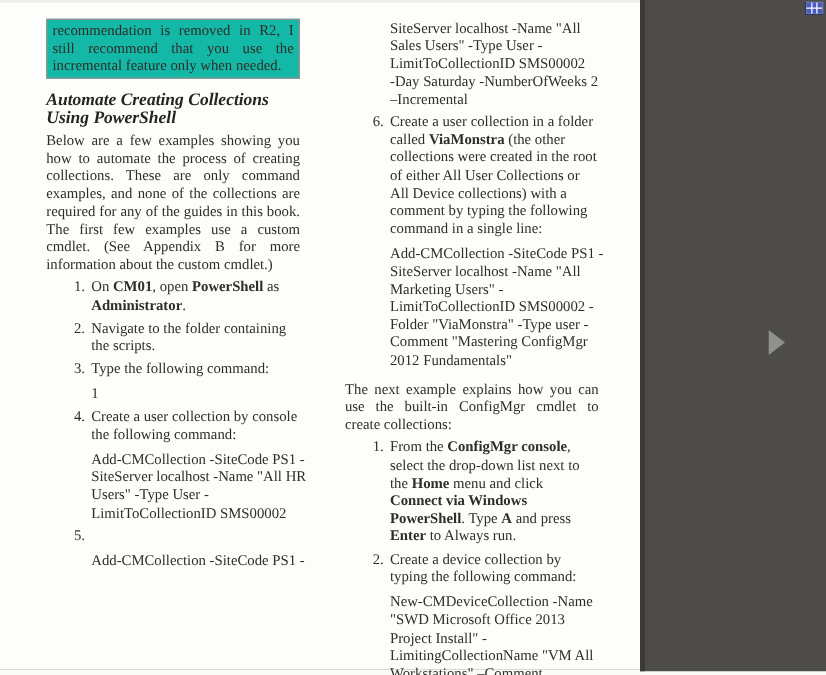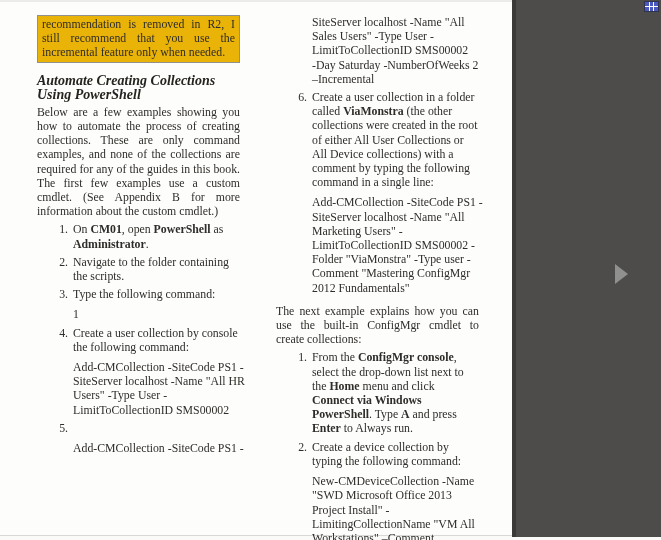--- a/index.html
+++ b/index.html
@@ -34,21 +34,21 @@
     gap:1px;background:#ffffff;border:1px solid #2e3350;cursor:pointer;
   }
   .grid-icon span{background:#4a58c0;}
   .col{
     position:absolute;top:13px;width:203px;
     font-size:11.8px;line-height:14.2px;color:#2f2d29;
   }
   .col-left{left:37px;}
   .col-right{left:276px;}
   .note-box{
-    border:1px solid #92908c;background:#eab308;
+    border:1px solid #92908c;background:#14b8a6;
     padding:1px 4px 2px 4px;text-align:justify;
   }
   .heading{
     font-weight:bold;font-style:italic;
     margin:11px 0 2px 0;font-size:14px;line-height:14.6px;color:#26241f;
   }
   .para{text-align:justify;margin:0;}
   .para-mid{text-align:justify;margin:9px 0 2px 0;}
   .steps{margin-top:4px;}
   .step{display:flex;margin-top:4px;}

